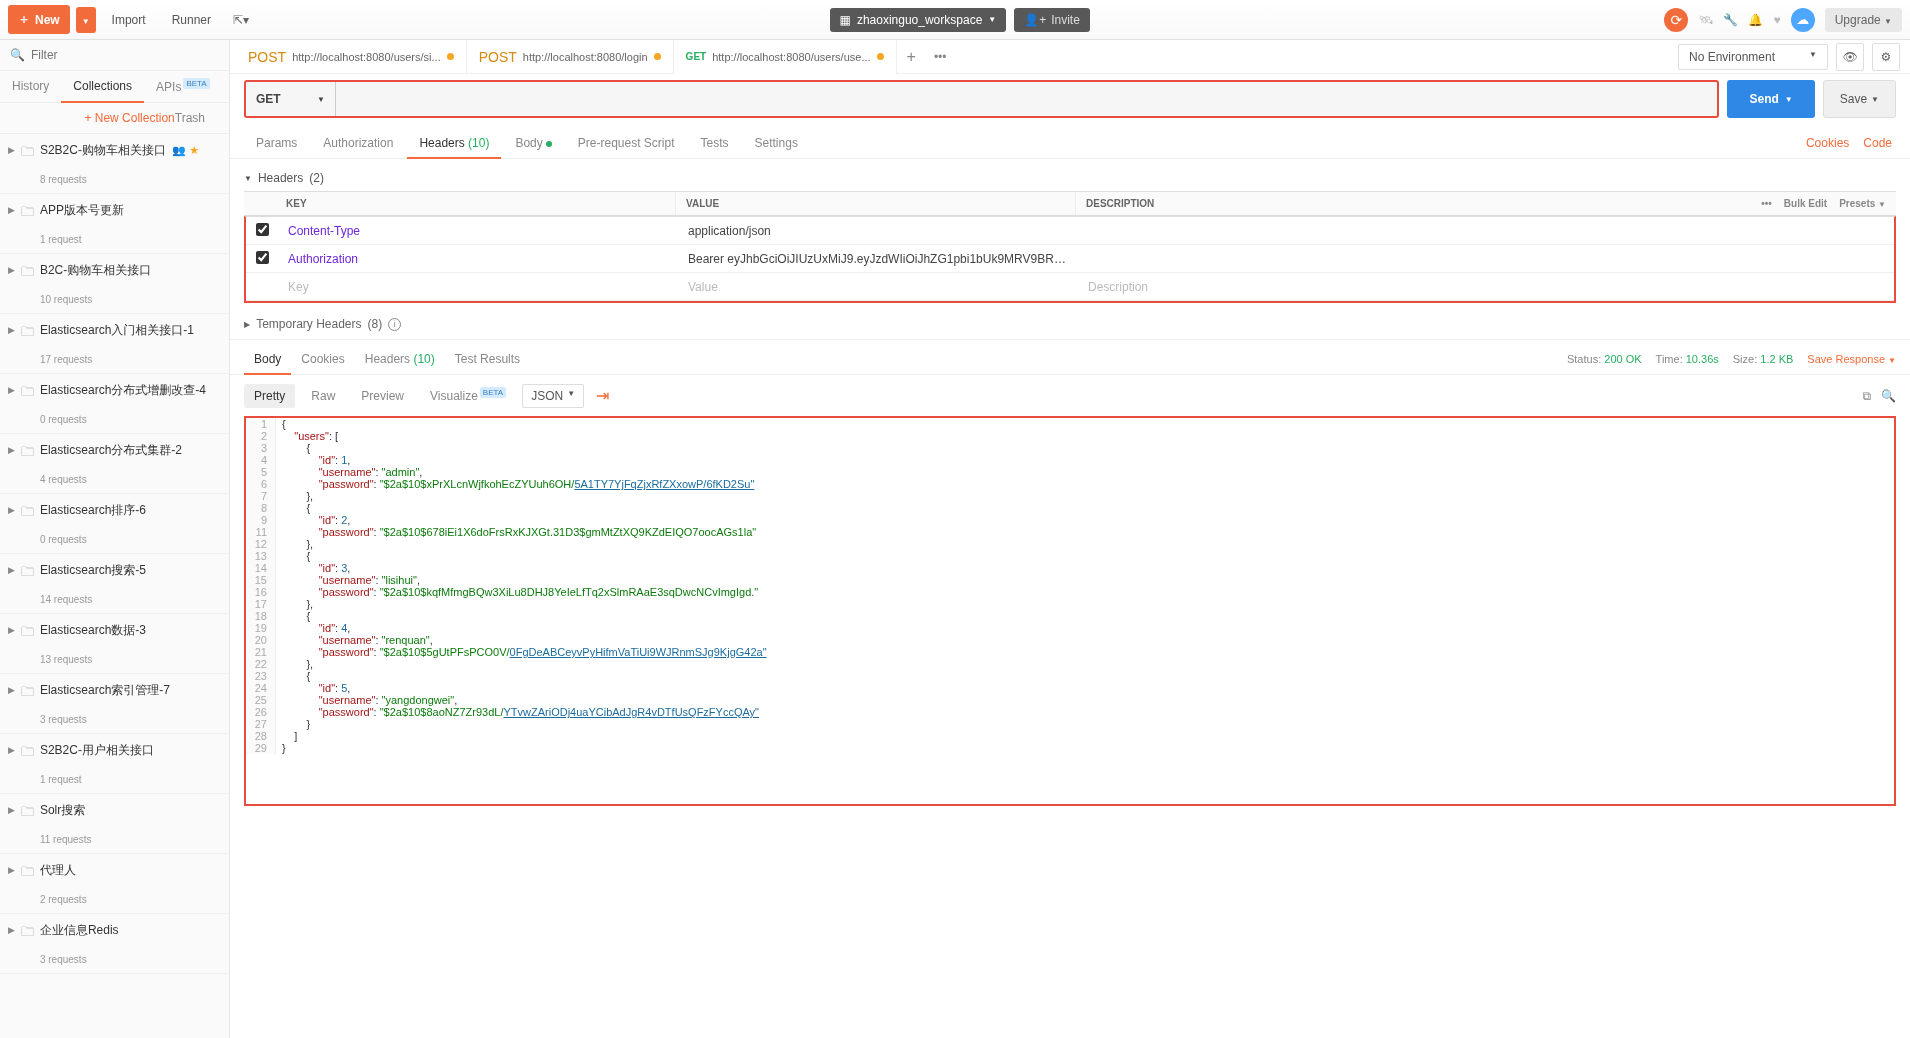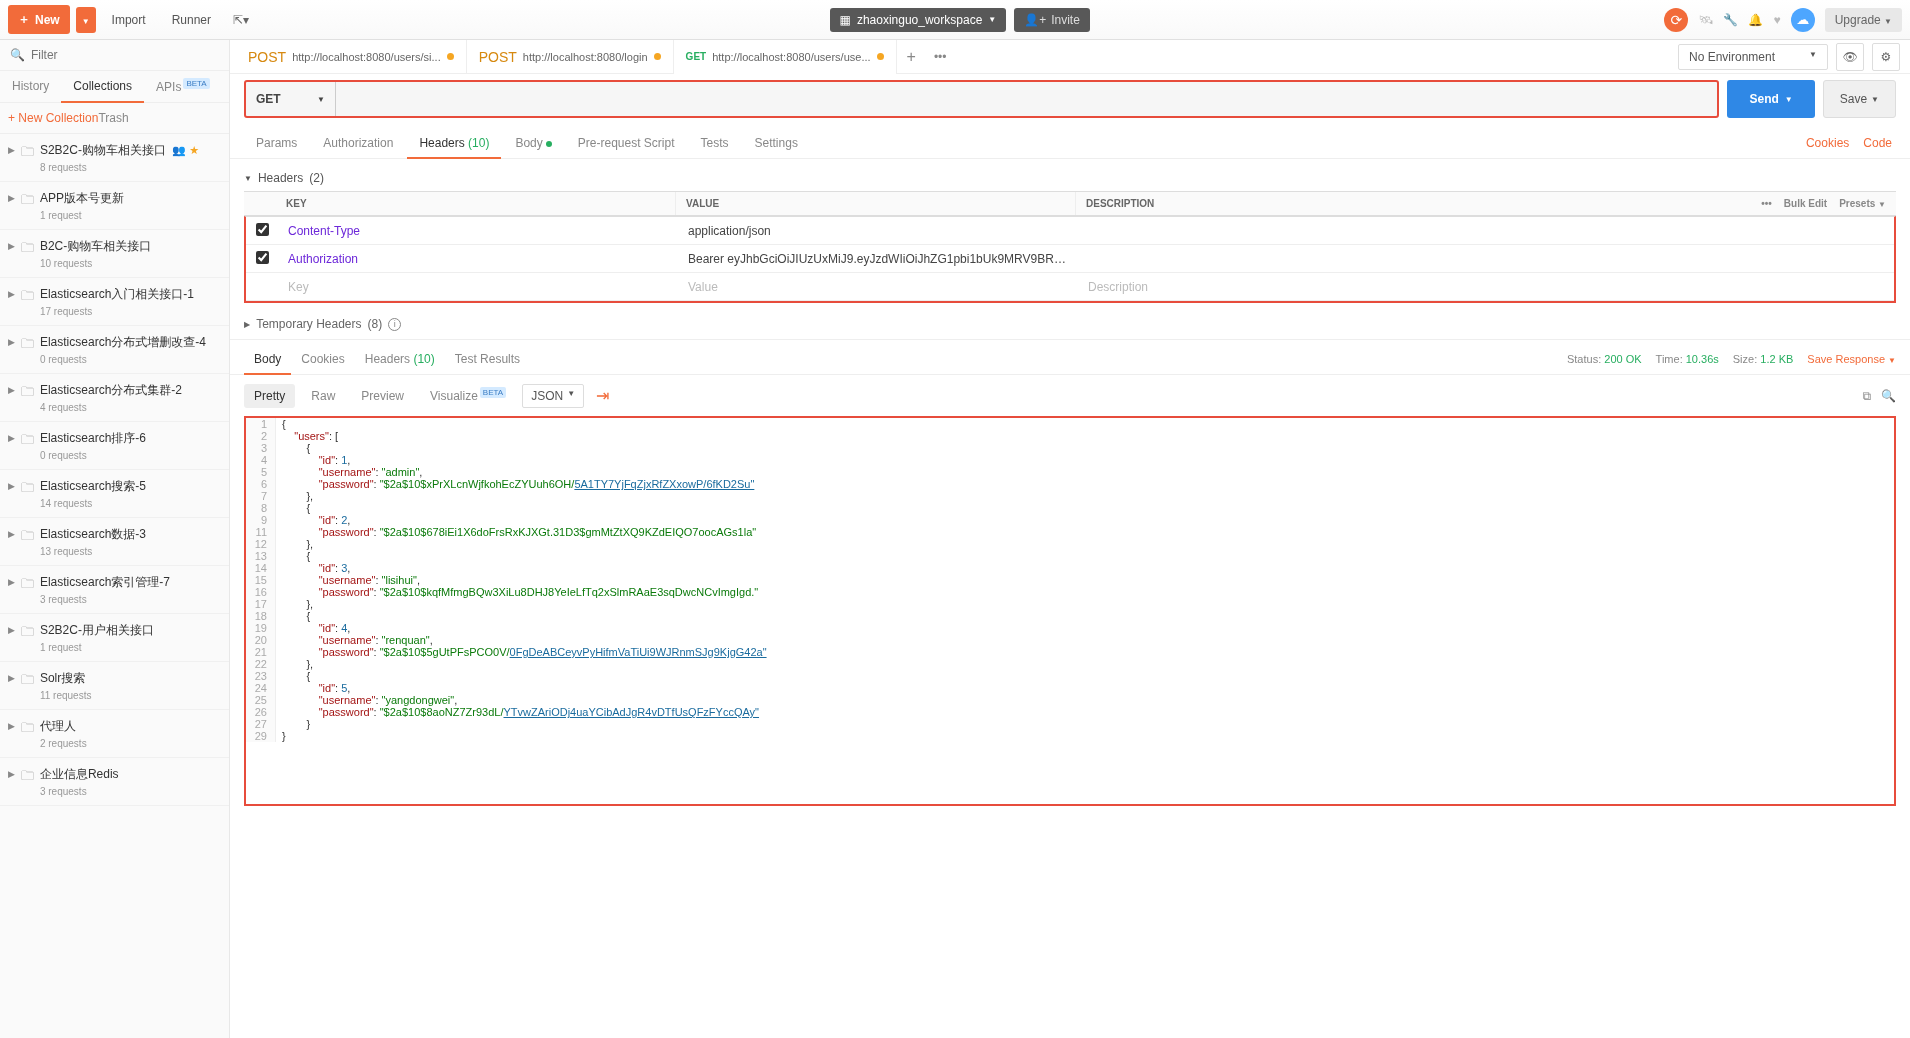--- a/index.html
+++ b/index.html
@@ -18,30 +18,30 @@
 .upgrade-btn { background: #e8e8e8; color: #666; padding: 5px 10px; border-radius: 3px; cursor: pointer; }
 .main { display: flex; height: calc(100vh - 40px); }
 .sidebar { width: 230px; border-right: 1px solid #e8e8e8; display: flex; flex-direction: column; background: #fafafa; }
 .filter-row { padding: 8px 10px; display: flex; align-items: center; gap: 6px; border-bottom: 1px solid #eee; }
 .filter-row input { border: none; outline: none; flex: 1; font-size: 12px; background: transparent; }
 .side-tabs { display: flex; border-bottom: 1px solid #eee; padding: 0; }
 .side-tab { padding: 8px 12px; color: #888; cursor: pointer; position: relative; }
 .side-tab.active { color: #333; }
 .side-tab.active::after { content: ""; position: absolute; bottom: -1px; left: 0; right: 0; height: 2px; background: #f26b3a; }
 .beta { background: #d4eaff; color: #3b7dc4; font-size: 8px; padding: 1px 3px; border-radius: 2px; margin-left: 2px; vertical-align: super; }
-.newcoll-row { display: flex; justify-content: flex-start; padding: 8px 8px; border-bottom: 1px solid #eee; }
+.newcoll-row { display: flex; justify-content: flex-end; padding: 8px 24px; border-bottom: 1px solid #eee; }
 .newcoll { color: #f26b3a; cursor: pointer; }
 .trash { color: #888; cursor: pointer; }
 .coll-list { flex: 1; overflow-y: auto; }
 .coll-item { padding: 8px 8px 8px 8px; border-bottom: 1px solid #f0f0f0; display: flex; gap: 6px; align-items: flex-start; cursor: pointer; }
 .tri { color: #888; font-size: 9px; margin-top: 3px; }
 .fold-icon { color: #999; font-size: 13px; margin-top: 0px; }
 .coll-body { flex: 1; }
 .coll-name { color: #333; font-size: 12px; }
-.coll-sub { color: #999; font-size: 10px; margin-top: 3px; }
+.coll-sub { color: #999; font-size: 10px; margin-top: 15px; }
 .share-ico { color: #666; font-size: 11px; margin-left: 3px; }
 .star-ico { color: #f5a623; font-size: 11px; }
 .content { flex: 1; display: flex; flex-direction: column; overflow: hidden; }
 .tabrow { display: flex; align-items: center; border-bottom: 1px solid #eee; height: 34px; padding-left: 6px; }
 .reqtab { display: flex; align-items: center; gap: 6px; height: 34px; padding: 0 12px; border-right: 1px solid #eee; cursor: pointer; position: relative; font-size: 11px; }
 .reqtab.active { background: #fff; }
 .reqtab .dot { width: 7px; height: 7px; border-radius: 50%; background: #f5a623; }
 .method-post { color: #d68910; font-weight: 400; font-size: 14px; }
 .method-get { color: #27ae60; font-weight: 700; font-size: 10px; }
 .tab-url { color: #666; max-width: 160px; overflow: hidden; text-overflow: ellipsis; white-space: nowrap; }
@@ -522,18 +522,22 @@
         </div>
         <div class="code-line">
           <div class="ln">26</div>
           <div class="cc"><span class="p">            </span><span class="k">"password"</span><span class="p">: </span><span class="s">"$2a$10$8aoNZ7Zr93dL/</span><span class="link">YTvwZAriODj4uaYCibAdJgR4vDTfUsQFzFYccQAy"</span></div>
         </div>
         <div class="code-line">
           <div class="ln">27</div>
           <div class="cc"><span class="p">        }</span></div>
         </div>
         <div class="code-line">
+          <div class="ln">28</div>
+          <div class="cc"><span class="p">    ]</span></div>
+        </div>
+        <div class="code-line">
           <div class="ln">29</div>
           <div class="cc"><span class="p">}</span></div>
         </div>
       </div>
   </div>
 </div>
 
 </body></html>

